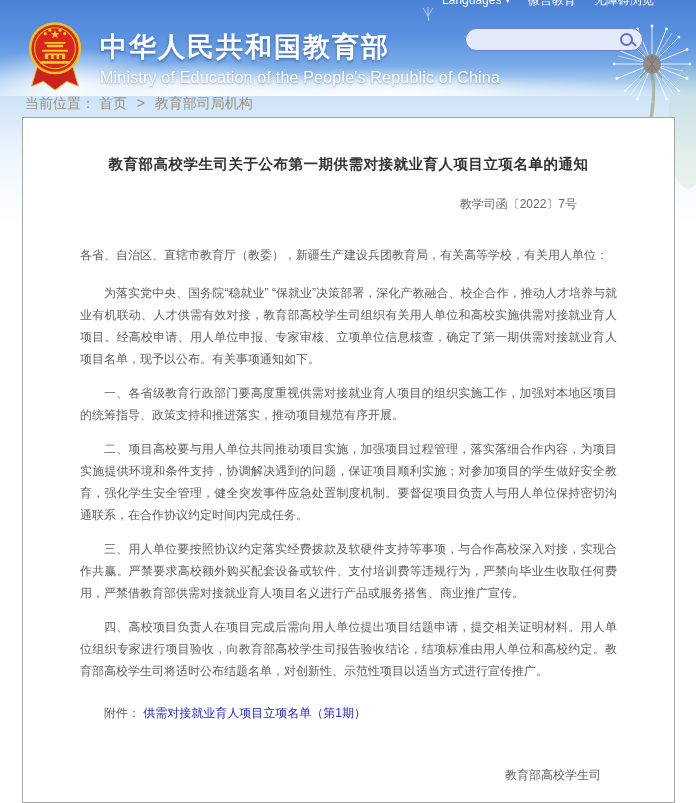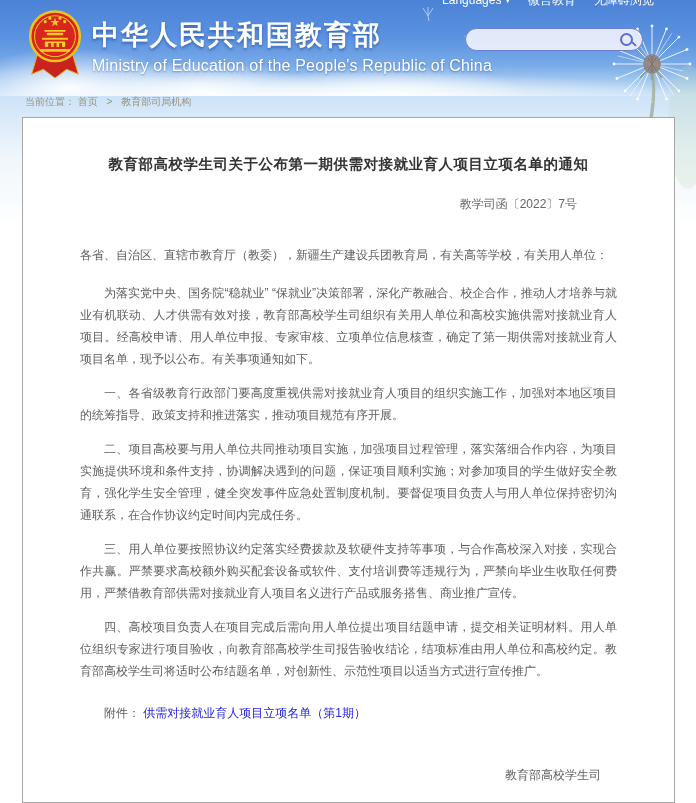--- a/index.html
+++ b/index.html
@@ -21,42 +21,42 @@
   .page-bg{position:absolute;top:96px;left:0;width:696px;height:130px;
            background:linear-gradient(180deg,#cde3f7 0%,#eef6fc 45%,#ffffff 100%);}
 
   
   .topbar{position:absolute;top:-7px;right:42px;display:flex;gap:18px;z-index:3;
           font-size:12px;line-height:14px;color:#fff;white-space:nowrap;}
   .topbar a{color:#fff;text-decoration:none;display:inline-flex;gap:4px;align-items:center;}
   .caret{font-size:9px;}
 
   
-  .brand{position:absolute;left:28px;top:10px;display:flex;align-items:center;gap:10px;z-index:2;}
+  .brand{position:absolute;left:28px;top:22px;display:flex;align-items:center;gap:18px;z-index:2;}
   .site-title{font-size:27px;font-weight:bold;color:#fff;letter-spacing:2px;
               text-shadow:0 2px 3px rgba(25,60,125,.5);}
   .site-subtitle{font-size:16px;color:#fff;margin-top:4px;letter-spacing:.2px;
                  text-shadow:0 1px 2px rgba(25,60,125,.45);}
 
   
   .search{position:absolute;left:465px;top:28px;width:178px;height:23px;z-index:3;}
   .search input{width:100%;height:100%;box-sizing:border-box;border-radius:13px;
                 border:1.5px solid #6d7ed0;background:rgba(238,241,252,.92);
                 padding:0 30px 0 12px;font-size:12px;outline:none;color:#333;}
   .mag{position:absolute;right:10px;top:4.5px;width:9px;height:9px;
        border:2px solid #5a6fd0;border-radius:50%;}
   .mag::after{content:"";position:absolute;left:8.5px;top:8px;width:6px;height:2px;
               background:#5a6fd0;border-radius:1px;transform:rotate(45deg);}
 
   
   .dandelion{position:absolute;right:0;top:12px;width:106px;height:180px;z-index:1;pointer-events:none;}
   .seed{position:absolute;z-index:2;pointer-events:none;opacity:.55;}
 
   
-  .breadcrumb{position:absolute;top:95px;left:25px;z-index:4;font-size:10px;color:#99927f;}
+  .breadcrumb{position:absolute;top:95px;left:25px;z-index:4;font-size:14px;color:#99927f;}
   .breadcrumb a{color:#99927f;text-decoration:none;}
   .breadcrumb .sep{margin:0 6px;}
 
   
   .panel{position:absolute;top:117px;left:22px;width:653px;height:686px;z-index:2;
          box-sizing:border-box;background:#fff;border:1px solid #a6a6a6;
          padding:36px 57px 10px 57px;color:#5f5f5f;font-size:12px;line-height:22px;}
   .doc-title{margin:0 0 18px 0;font-size:14.5px;line-height:21px;font-weight:bold;
              color:#333;text-align:center;letter-spacing:.5px;}
   .docnum{text-align:right;margin:0 40px 30px 0;color:#666;}

